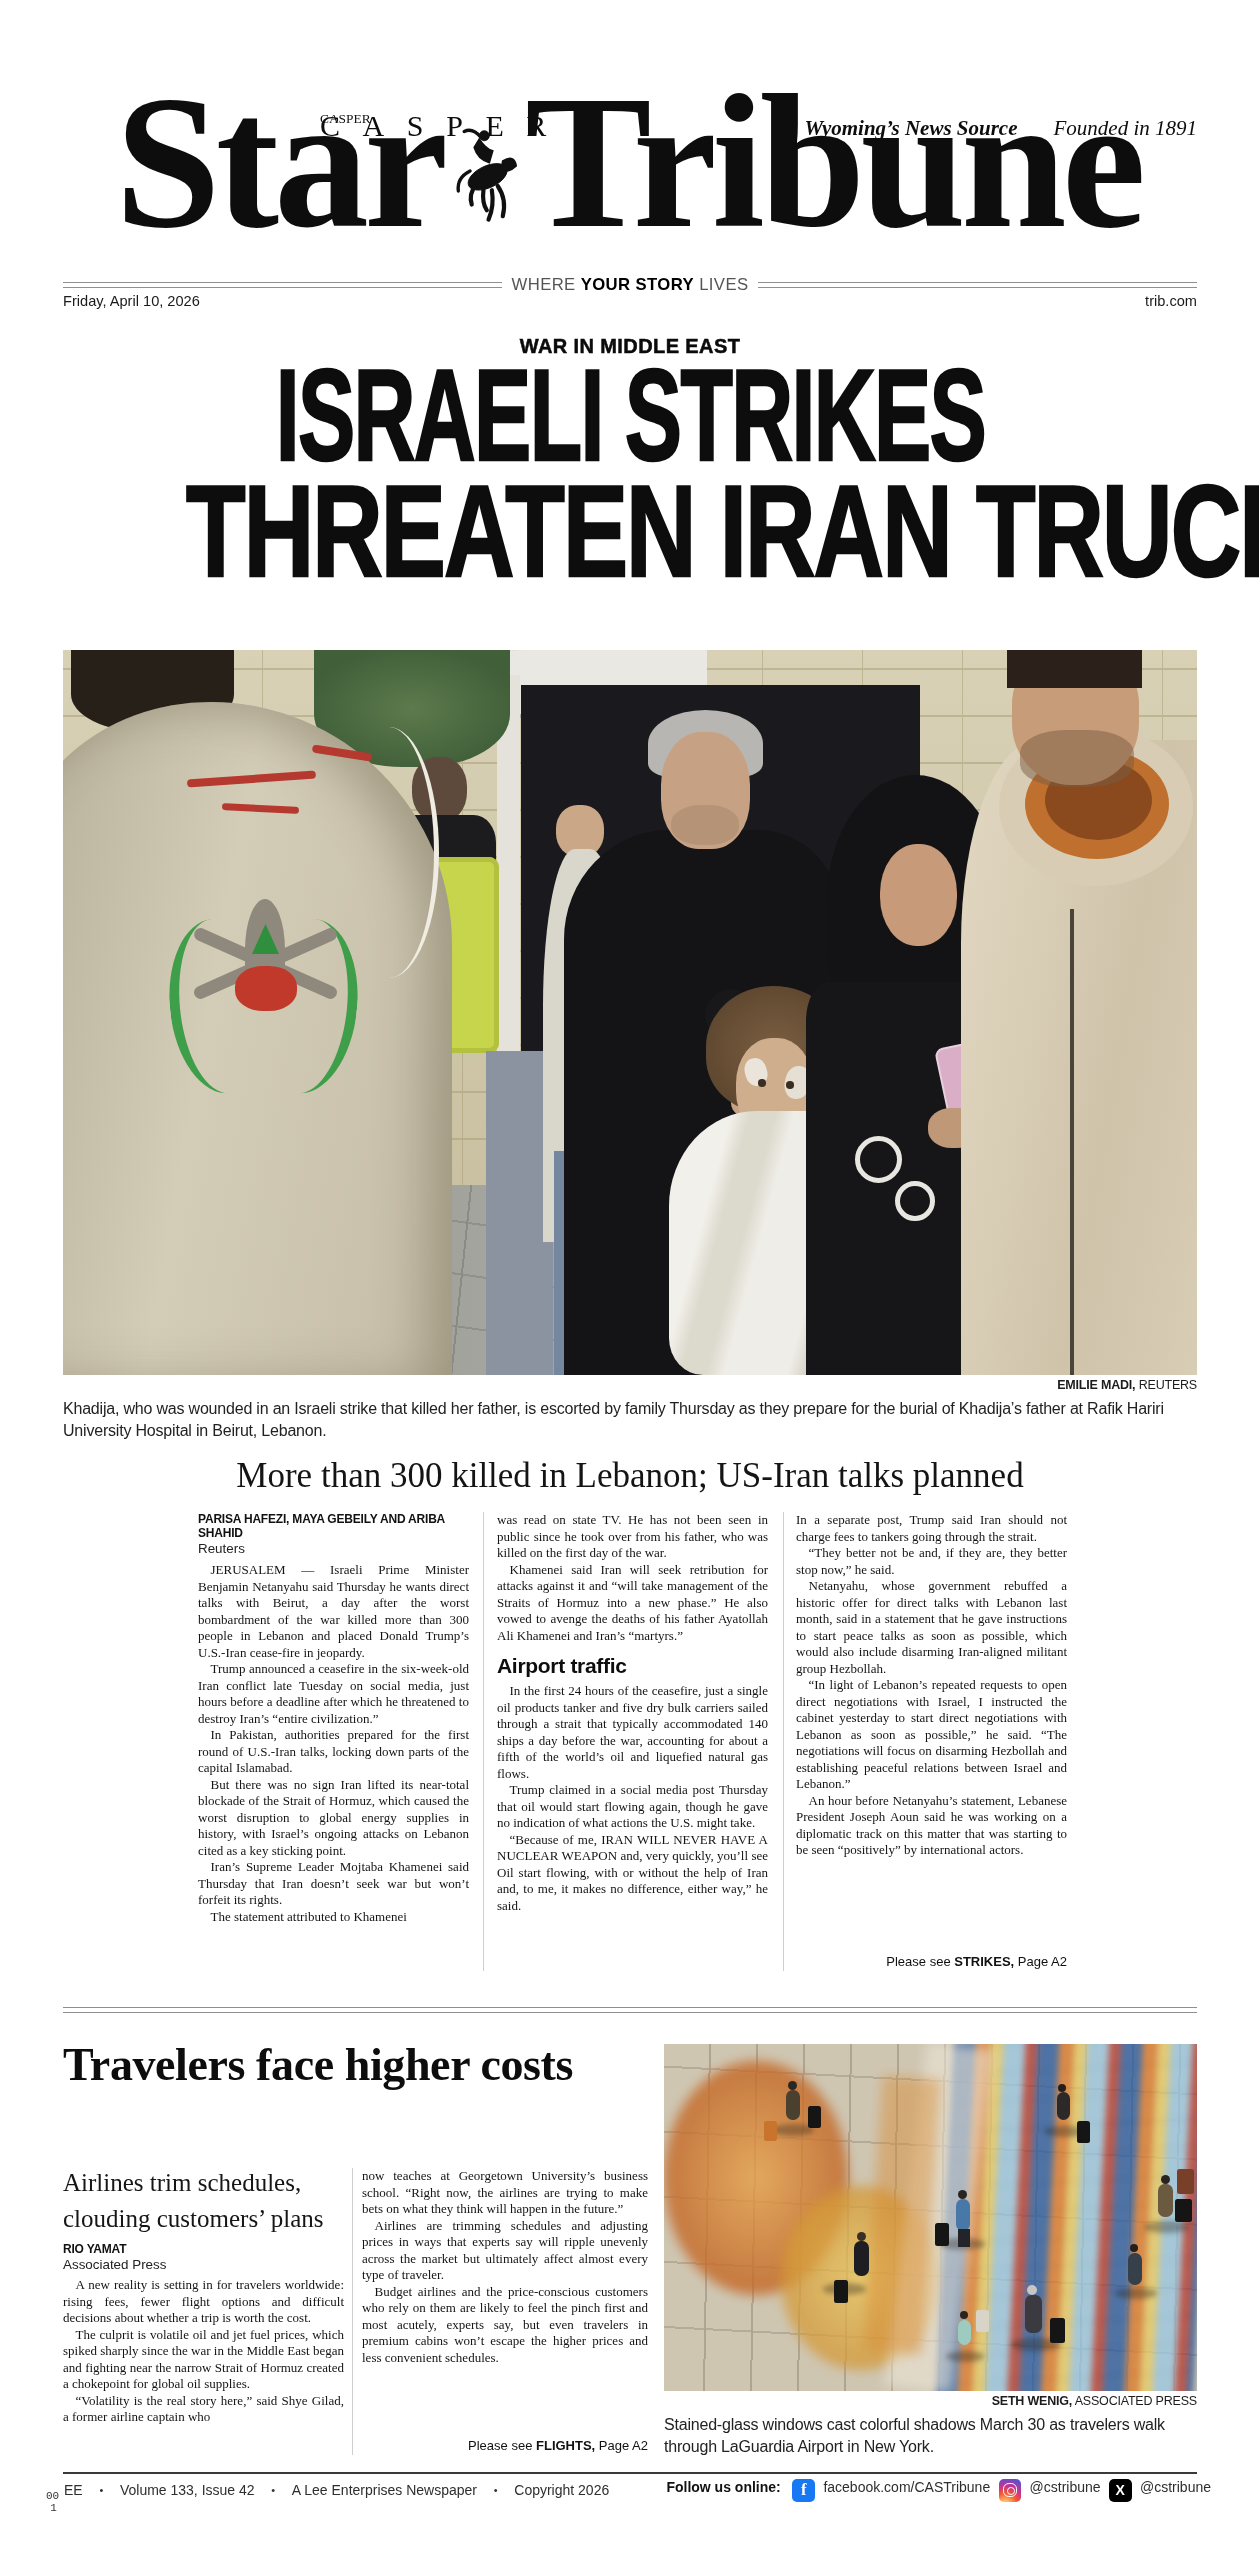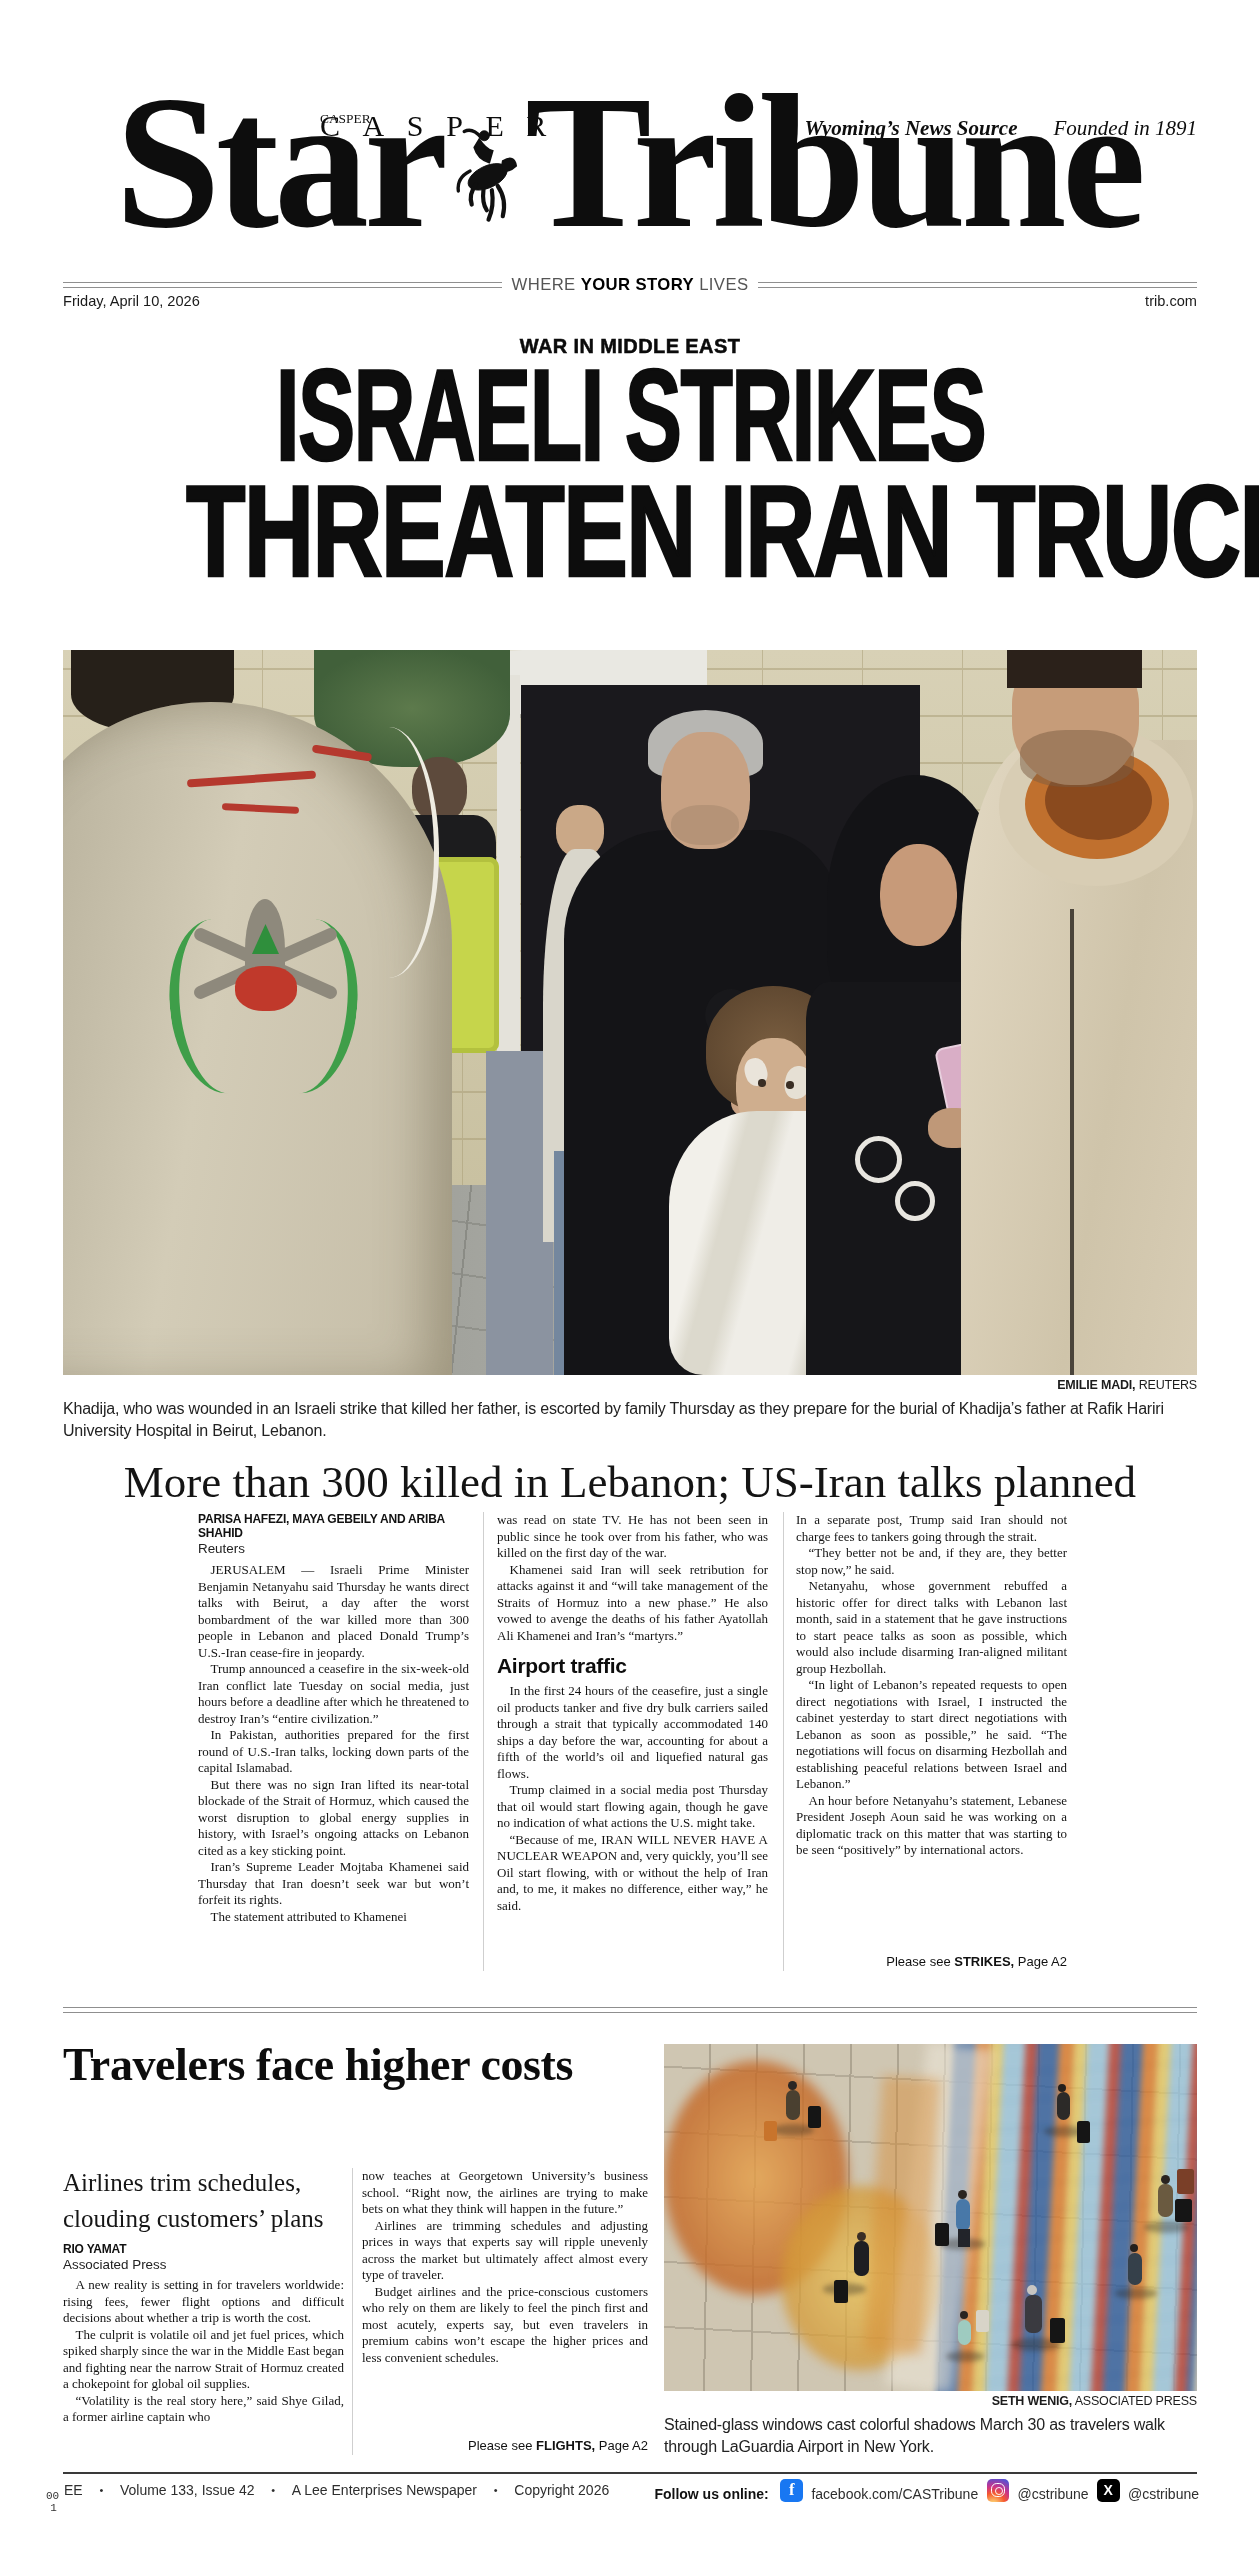--- a/index.html
+++ b/index.html
@@ -28,21 +28,21 @@
   .hl-line { display:block; height:116px; line-height:116px; white-space:nowrap; }
   .hl-line > span { display:inline-block; font-size:130px; letter-spacing:-2.5px; -webkit-text-stroke:2.5px #0d0d0d; }
   .squeeze1 { transform:scaleX(0.66); transform-origin:center; }
   .squeeze2 { transform:scaleX(0.75); transform-origin:center; }
 
   .credit { font-family:"Liberation Sans",sans-serif; font-size:12.5px; color:#1c1c1c; letter-spacing:-0.2px; }
   .credit b { font-weight:700; }
   .caption { font-family:"Liberation Sans",sans-serif; font-size:16px; line-height:22px; color:#222; letter-spacing:-0.2px; }
 
   #subhead1 { left:0; width:1260px; top:1456px; text-align:center; font-family:"Liberation Serif",serif;
-    font-size:45px; color:#141414; }
+    font-size:35px; color:#141414; }
 
   .byl { font-family:"Liberation Sans",sans-serif; font-weight:700; font-size:12px; letter-spacing:-0.2px; color:#111; }
   .bylorg { font-family:"Liberation Sans",sans-serif; font-size:13.4px; color:#222; margin-top:0.8px; }
 
   #cols1 { left:198px; top:1512px; width:871px; height:459px; display:flex; gap:28px; overflow:hidden; }
   .col { width:271px; position:relative; }
   .vline { position:absolute; width:0.8px; background:#cfcfcf; top:0; bottom:0; }
   .body-text p { font-family:"Liberation Serif",serif; font-size:13px; line-height:16.5px; text-align:justify;
     color:#141414; margin:0; }
   .body-text p.ind { text-indent:12.5px; }
@@ -59,21 +59,21 @@
     line-height:36px; color:#161616; }
   #s2-byline { left:63px; top:2242px; }
   #s2-body1 { left:63px; top:2277px; width:281px; height:190px; overflow:hidden; }
   #s2-body2 { left:362px; top:2168px; width:286px; height:287px; overflow:hidden; }
 
   
   #footer-rule { left:63px; right:63px; top:2472px; height:1.7px; background:#3a3a3a; }
   #footer-left { left:64px; top:2482px; display:flex; align-items:center; gap:16.7px;
     font-family:"Liberation Sans",sans-serif; font-size:14px; color:#2e2e2e; }
   .fsep { font-size:11px; }
-  #footer-right { right:61px; top:2479px; display:flex; align-items:flex-end; gap:8.4px;
+  #footer-right { right:49px; top:2479px; display:flex; align-items:flex-start; gap:8.4px;
     font-family:"Liberation Sans",sans-serif; font-size:14px; color:#2e2e2e;margin-left:13px; }
   #footer-right .lbl { font-weight:700; color:#111; margin-right:3.3px; }
   .sicon { width:22.6px; height:22.6px; border-radius:5px; display:inline-flex; align-items:center; justify-content:center;
     color:#fff; font-family:"Liberation Serif",serif; font-weight:700; font-size:16.7px; }
   .fb { background:#1877f2; }
   .ig { background:radial-gradient(circle at 28% 115%, #fdd774 8%, #f5582e 40%, #c8338b 62%, #5a4fd0 90%); position:relative; }
   .ig::before { content:""; position:absolute; inset:4.2px; border:1.7px solid #fff; border-radius:5.8px; }
   .ig::after { content:""; position:absolute; left:8.4px; top:8.4px; width:5.8px; height:5.8px; border:1.7px solid #fff; border-radius:50%; }
   .xx { background:#000; font-family:"Liberation Sans",sans-serif; font-size:14px; }
   #page-marker { left:46px; top:2491px; font-family:Liberation Mono, monospace; font-size:11px; line-height:11.7px; color:#333; }

